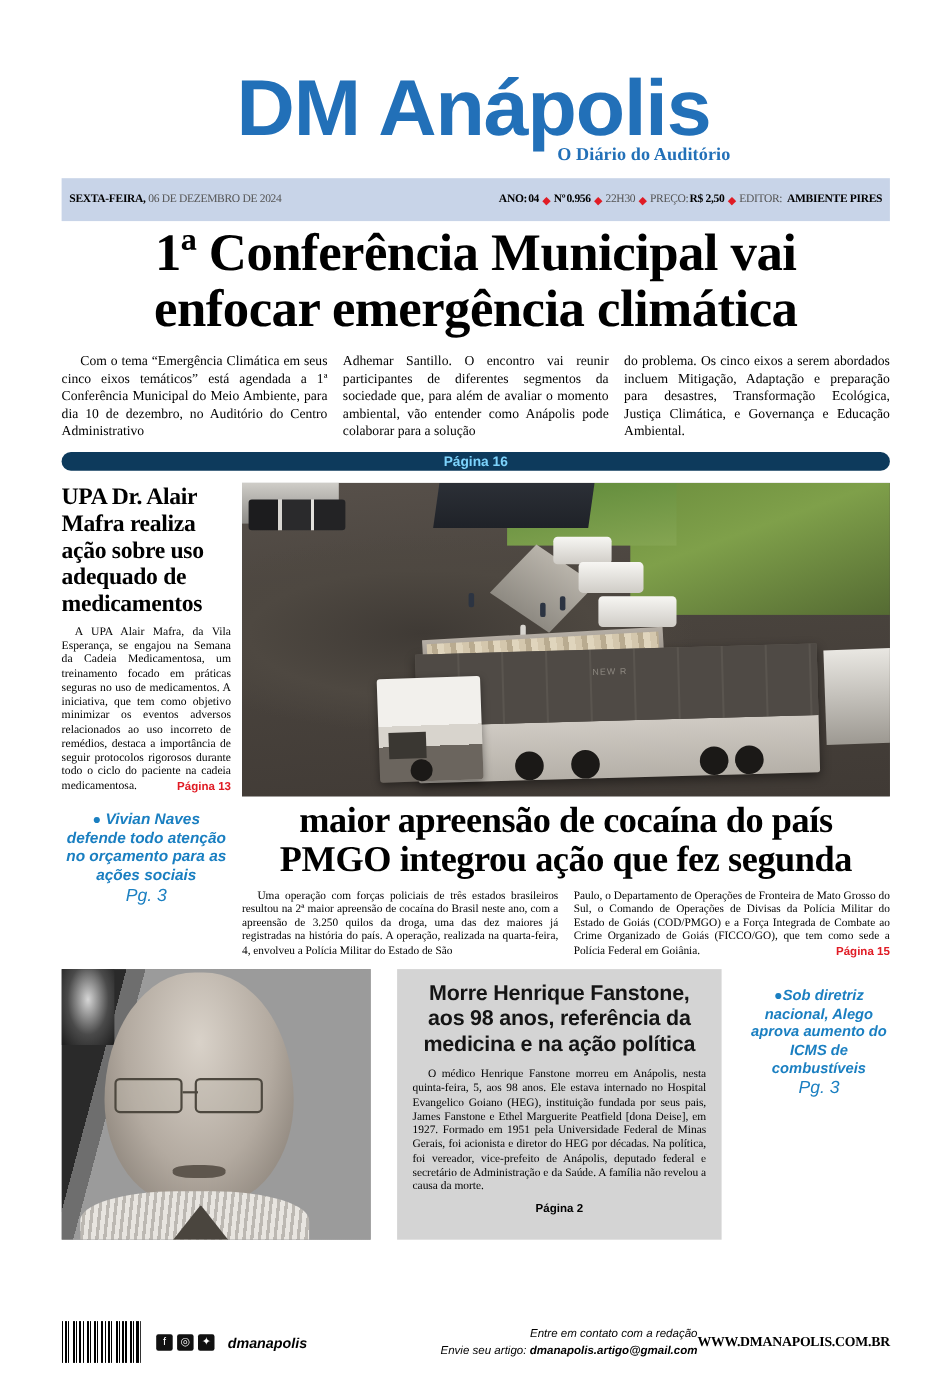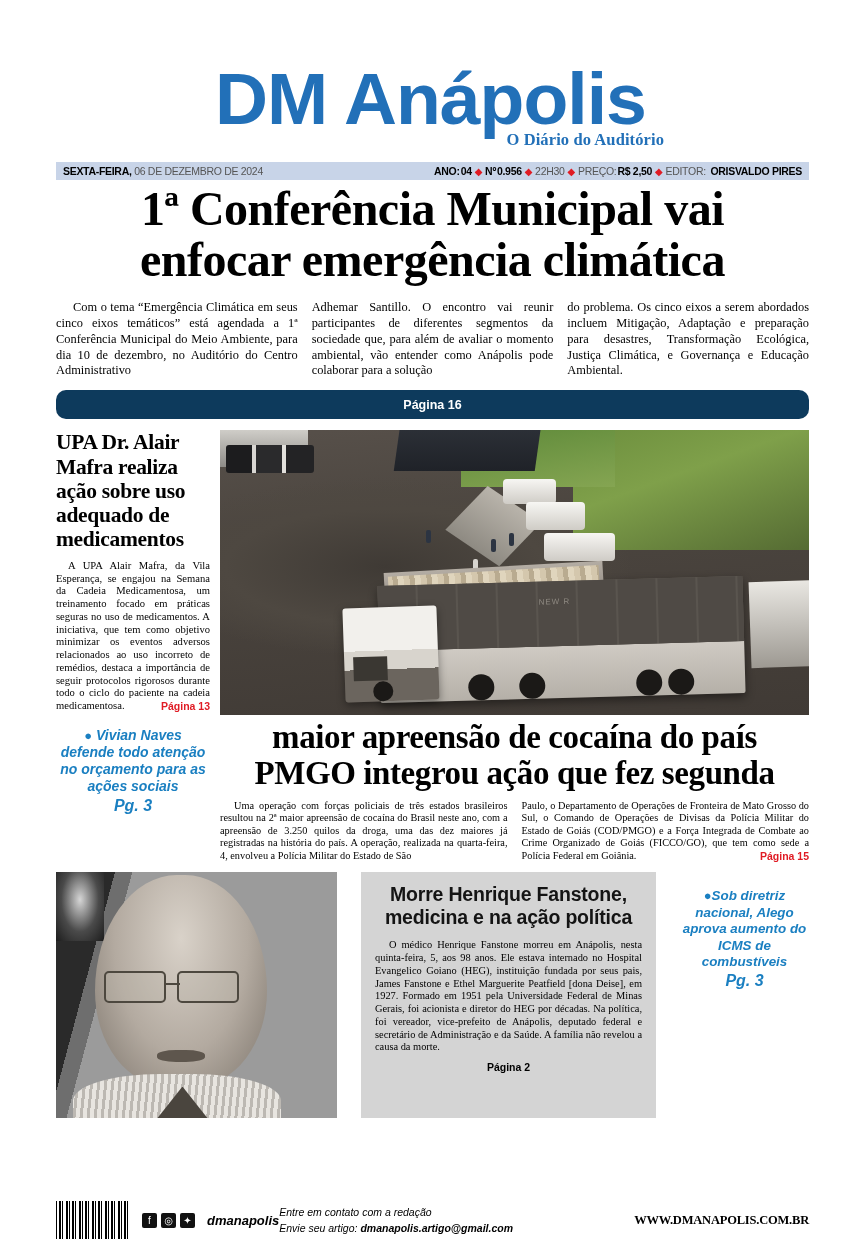--- a/index.html
+++ b/index.html
@@ -46,27 +46,27 @@
     color: #2270b8;
     text-align: right;
     margin-top: -2px;
     padding-right: 145px;
     letter-spacing: 0.1px;
   }
 
   
   .infobar {
     margin-top: 12px;
-    height: 18px;
+    height: 39px;
     background: #c8d4e8;
     display: flex;
     align-items: center;
     justify-content: space-between;
     padding: 0 7px;
-    font-family: Liberation Sans, sans-serif;
+    font-family: Liberation Serif, serif;
     font-size: 10.5px;
     color: #555;
     letter-spacing: -0.3px;
   }
   .infobar .strong { color: #000; font-weight: bold; }
   .infobar .rdiamond { color: #e01b24; font-size: 10px; padding: 0 2px; }
   .infobar-left { white-space: nowrap; }
   .infobar-right { white-space: nowrap; display: flex; align-items: center; gap: 1px;}
 
   
@@ -99,27 +99,27 @@
   .lead-body > p {
     flex: 1; margin: 0;
     text-indent: 17px;
   }
   .lead-body > p:nth-child(2),
   .lead-body > p:nth-child(3) { text-indent: 0; }
 
   
   .pagina-bar {
     margin-top: 11px;
-    height: 29px;
+    height: 17px;
     background: #0d3a5c;
     border-radius: 10px;
     display: flex;
     align-items: center;
     justify-content: center;
-    color: #ffffff;
+    color: #7dd3fc;
     font-family: "Liberation Sans", sans-serif;
     font-weight: bold;
     font-size: 12.5px;
   }
 
   
   .mid {
     display: flex;
     gap: 10px;
     margin-top: 11px;
@@ -158,21 +158,21 @@
     color: #1a7fc1;
     text-align: center;
     font-size: 14px;
     line-height: 1.22;
     margin-top: 14px;
   }
   .teaser .bullet { font-size: 13px; }
   .teaser .pg {
     display: block;
     font-size: 16px;
-    font-weight: bold;
+    font-weight: normal;
     margin-top: 1px;
   }
   .teaser-sm { font-size: 13.4px; }
 
   
   .photo-main {
     width: 100%;
     height: 285px;
     position: relative;
     overflow: hidden;
@@ -390,21 +390,21 @@
     display: flex; align-items: center; justify-content: center;
     font-family: "Liberation Sans", sans-serif; font-size: 10px;
     border-radius: 2px;
   }
   .handle {
     font-family: "Liberation Sans", sans-serif;
     font-style: italic; font-weight: bold; font-size: 13px;
     margin-left: 8px;
   }
   .contact {
-    flex: 1; text-align: left;
+    flex: 1; text-align: right;
     font-family: "Liberation Sans", sans-serif;
     font-size: 11px; line-height: 1.35;
   }
   .contact .l1 { font-style: italic; font-size: 10.5px; }
   .contact .l2 { margin-top: 1px; }
   .contact .l2 .ph { font-weight: bold; }
   .contact .l2 .mail { font-style: italic; font-weight: bold; }
   .contact .l3 { font-style: italic; font-size: 10.5px; margin-top:1px; }
   .contact .l3 b { font-style: italic; }
   .site {
@@ -428,21 +428,21 @@
     <div class="infobar-left"><span class="strong">SEXTA-FEIRA,</span><span> 06 DE DEZEMBRO DE 2024</span></div>
     <div class="infobar-right">
       <span class="strong">ANO:</span><span class="strong"> 04</span>
       <span class="rdiamond">◆</span>
       <span class="strong">Nº</span><span class="strong"> 0.956</span>
       <span class="rdiamond">◆</span>
       <span>22H30</span>
       <span class="rdiamond">◆</span>
       <span>PREÇO:</span><span class="strong"> R$  2,50</span>
       <span class="rdiamond">◆</span>
-      <span>EDITOR:</span>&nbsp;<span class="strong">ORISVALDO  PIRES</span>
+      <span>EDITOR:</span>&nbsp;<span class="strong">AMBIENTE  PIRES</span>
     </div>
   </div>
 
   <div class="lead-headline">
     <div>1ª Conferência Municipal vai</div>
     <div>enfocar emergência climática</div>
   </div>
   <div class="lead-body">
     <p>Com o tema “Emergência Climática em seus cinco eixos temáticos” está agendada a 1ª Conferência Municipal do Meio Ambiente, para dia 10 de dezembro, no Auditório do Centro Administrativo</p>
     <p>Adhemar Santillo. O encontro vai reunir participantes de diferentes segmentos da sociedade que, para além de avaliar o momento ambiental, vão entender como Anápolis pode colaborar para a solução</p>
@@ -525,20 +525,21 @@
       <div class="glassesR"></div>
       <div class="bridge"></div>
       <div class="mouth"></div>
       <div class="shirt"></div>
       <div class="collar"></div>
     </div>
 
     <div class="obit-col">
       <h2 class="obit-headline">
         <div>Morre Henrique Fanstone,</div>
+        <div>aos 98 anos, referência da</div>
         <div>medicina e na ação política</div>
       </h2>
       <div class="obit-body">O médico Henrique Fanstone morreu em Anápolis, nesta quinta-feira, 5, aos 98 anos. Ele estava internado no Hospital Evangelico Goiano (HEG), instituição fundada por seus pais, James Fanstone e Ethel Marguerite Peatfield [dona Deise], em 1927. Formado em 1951 pela Universidade Federal de Minas Gerais, foi acionista e diretor do HEG por décadas. Na política, foi vereador, vice-prefeito de Anápolis, deputado federal e secretário de Administração e da Saúde. A família não revelou a causa da morte.</div>
       <div class="obit-pg">Página 2</div>
     </div>
 
     <div class="col-far-right">
       <div class="teaser teaser-sm">
         <span class="bullet">●</span><span>Sob diretriz nacional, Alego aprova aumento do ICMS de combustíveis</span>
         <span class="pg">Pg. 3</span>

